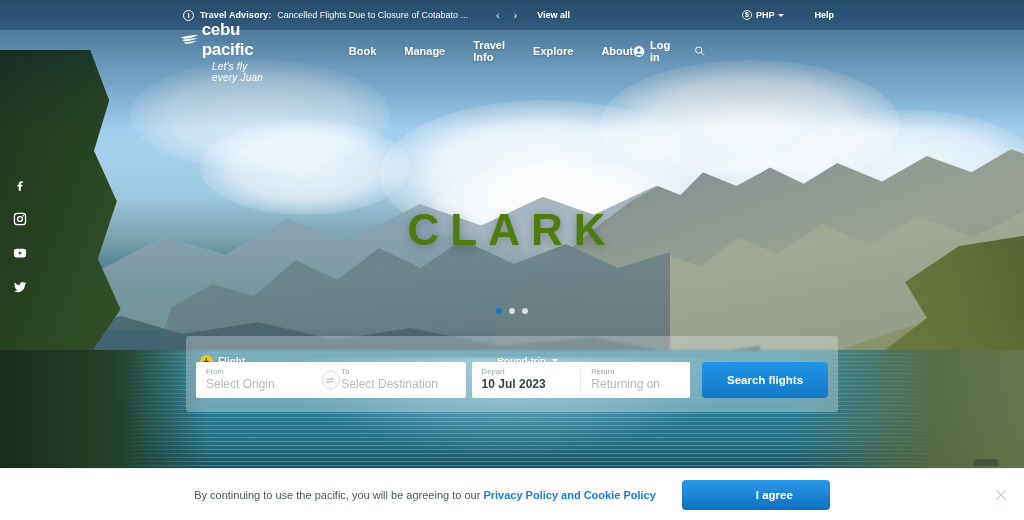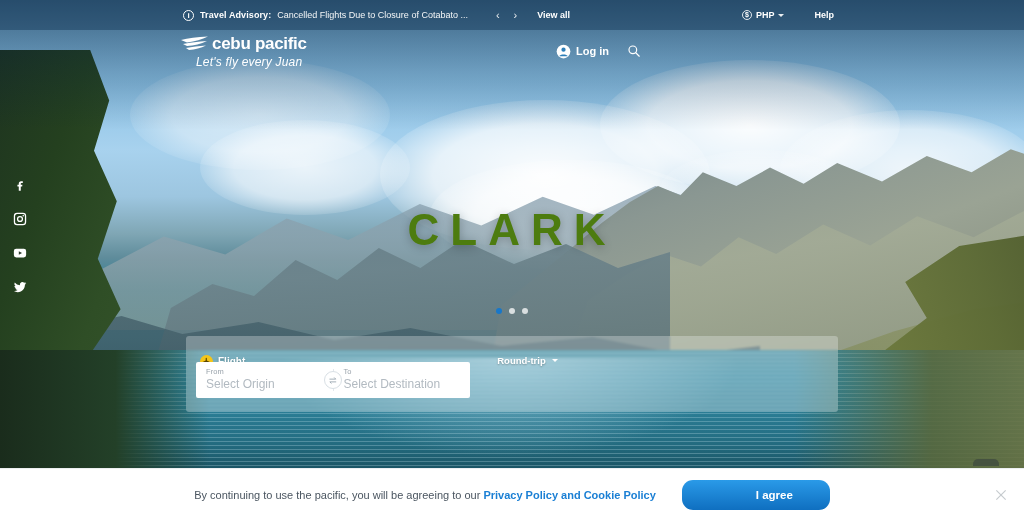--- a/index.html
+++ b/index.html
@@ -183,22 +183,22 @@
     z-index: 30;
     display: flex; align-items: center;
   }
   .logo-wrap { margin-left: 180px; display: flex; flex-direction: column; align-items: flex-start; }
   .logo-row { display: flex; align-items: center; gap: 2px; }
   .logo-bird { width: 30px; height: 18px; }
   .logo-text {
     color: #fff; font-size: 17px; font-weight: bold; letter-spacing: -.3px;
   }
   .logo-tag {
-    color: #fff; font-size: 12px; font-style: italic;
-    margin-left: 16px; margin-top: 1px; letter-spacing: .2px;
+    color: #fff; font-size: 10px; font-style: italic;
+    margin-left: 32px; margin-top: 1px; letter-spacing: .2px;
   }
   .nav { display: flex; align-items: center; gap: 28px; margin-left: 85px; }
   .nav-item {
     color: #ffffff; font-size: 11px; font-weight: bold;
     cursor: pointer; text-shadow: 0 1px 2px rgba(0,0,0,.25);
   }
   .hdr-right { margin-left: auto; margin-right: 175px; display: flex; align-items: center; gap: 18px; }
   .login { display: flex; align-items: center; gap: 5px; color: #fff; font-size: 11px; font-weight: bold; cursor: pointer; }
   .user-ico { width: 15px; height: 15px; }
   .search-ico { width: 14px; height: 14px; cursor: pointer; }
@@ -293,21 +293,21 @@
     background: #ffffff;
     border-top: 1px solid #eceff1;
     display: flex; align-items: center; justify-content: center;
     gap: 26px; z-index: 40;
   }
   .cookie-text { font-size: 11px; color: #4a5560; }
   .cookie-link { color: #1a7fd4; font-weight: bold; cursor: pointer; }
   .agree-btn {
     width: 148px; height: 30px;
     background: linear-gradient(180deg, #2a9ae8 0%, #0f6fc0 100%);
-    border: none; border-radius: 11px;
+    border: none; border-radius: 4px;
     color: #fff; font-size: 11.5px; font-weight: bold;
     cursor: pointer; font-family: "Liberation Sans", sans-serif; padding-left: 37px;
   }
   .cookie-close {
     position: absolute; right: 16px; top: 50%; transform: translateY(-50%);
     width: 14px; height: 14px; cursor: pointer; opacity: .45;
   }
   .chat-pill {
     position: absolute; right: 25px; bottom: 54px;
     width: 26px; height: 7px; border-radius: 5px 5px 0 0;
@@ -378,20 +378,27 @@
         <svg class="logo-bird" viewBox="0 0 60 34">
           <path d="M2 9 C16 5, 34 3, 56 2 C44 8, 30 12, 14 14 Z" fill="#ffffff"></path>
           <path d="M6 17 C20 14, 36 12, 54 11 C42 17, 28 20, 14 21 Z" fill="#ffffff"></path>
           <path d="M12 25 C24 23, 38 21, 52 20 C42 25, 30 28, 18 29 Z" fill="#ffffff"></path>
         </svg>
         <span class="logo-text">cebu pacific</span>
       </div>
       <span class="logo-tag">Let's fly every Juan</span>
     </div>
 
+    <div class="nav">
+      <span class="nav-item">Book</span>
+      <span class="nav-item">Manage</span>
+      <span class="nav-item">Travel Info</span>
+      <span class="nav-item">Explore</span>
+      <span class="nav-item">About</span>
+    </div>
 
     <div class="hdr-right">
       <span class="login">
         <svg class="user-ico" viewBox="0 0 24 24">
           <circle cx="12" cy="12" r="11" fill="#ffffff"></circle>
           <circle cx="12" cy="9" r="3.4" fill="#2f7fb8"></circle>
           <path d="M5.2 19.5 C6.6 15.8, 17.4 15.8, 18.8 19.5 Z" fill="#2f7fb8"></path>
         </svg>
         <span>Log in</span>
       </span>
@@ -462,21 +469,33 @@
           <svg viewBox="0 0 24 24" width="11" height="11">
             <path d="M4 9h13l-3-3m3 9H4l3 3" fill="none" stroke="#9aa6b0" stroke-width="2" stroke-linecap="round" stroke-linejoin="round"></path>
           </svg>
         </div>
         <div class="field">
           <div class="f-label">To</div>
           <div class="f-value ph">Select Destination</div>
         </div>
       </div>
 
-
+      <div class="field-group fg-dates">
+        <div class="field">
+          <div class="f-label">Depart</div>
+          <div class="f-value filled">10 Jul 2023</div>
+        </div>
+        <div class="divider-v"></div>
+        <div class="field">
+          <div class="f-label">Return</div>
+          <div class="f-value ph">Returning on</div>
+        </div>
+      </div>
+
+      <button class="search-btn">Search flights</button>
     </div>
   </div>
 
   <div class="chat-pill"></div>
   <div class="cookie">
     <div class="cookie-text">
       <span>By continuing to use the pacific, you will be agreeing to our </span><span class="cookie-link">Privacy Policy and Cookie Policy</span>
     </div>
     <button class="agree-btn">I agree</button>
     <svg class="cookie-close" viewBox="0 0 24 24">

